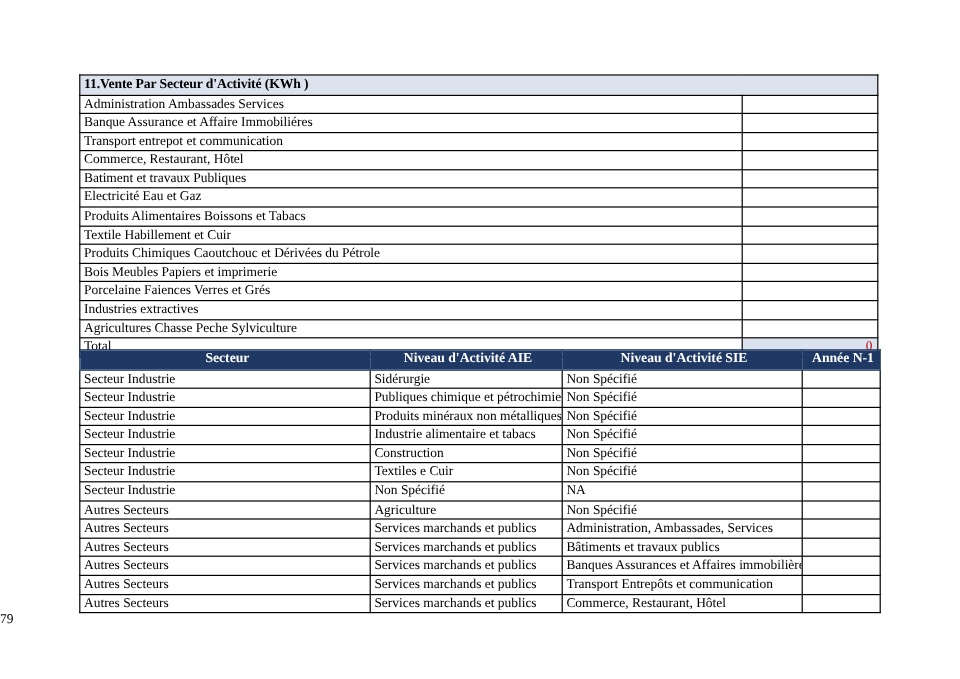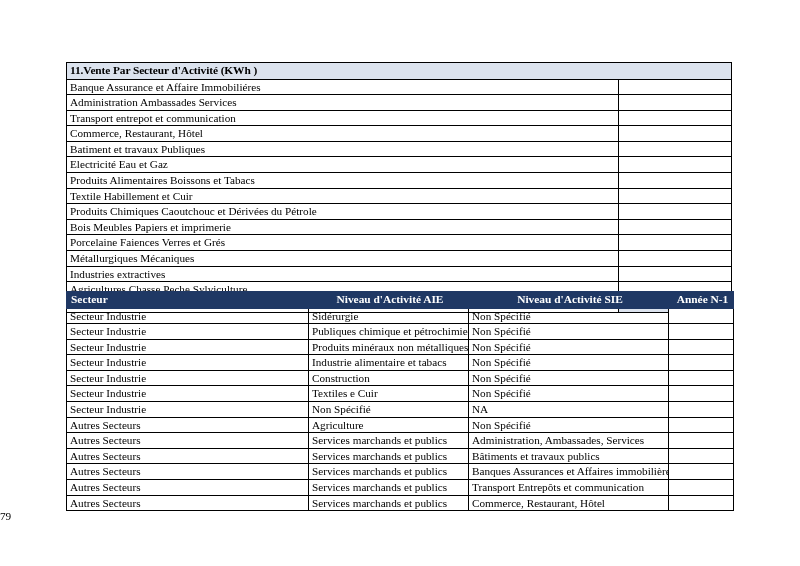--- a/index.html
+++ b/index.html
@@ -101,21 +101,21 @@
 
   #table-aie .hdr {
     background: #1f3864;
     color: #ffffff;
     font-weight: bold;
     font-size: 11.4px;
     height: 15.5px;
     line-height: 15.5px;
     border-color: #1f3864;
   }
-  #table-aie .hdr.c-sector { text-align: left; padding-left: 4px; margin-top: 20px; }
+  #table-aie .hdr.c-sector { text-align: center; padding-left: 4px; margin-top: 20px; }
   #table-aie .hdr.c-center { text-align: center; }
 
   #table-aie .empty-cell { background: #ffffff; }
 
   
   #page-number {
     position: absolute;
     left: 0;
     top: 510px;
     width: 800px;
@@ -133,28 +133,28 @@
     <colgroup>
       <col style="width:552px">
       <col style="width:113px">
     </colgroup>
     <tbody>
       <tr>
         <td class="title-cell" colspan="2">11.Vente Par Secteur d'Activité (KWh )</td>
       </tr>
 
     <tr>
+          <td class="label-cell">Administration Ambassades Services</td>
+          <td class="val-cell"></td>
+        </tr>
+        <tr>
           <td class="label-cell">Banque Assurance et Affaire Immobiliéres</td>
           <td class="val-cell"></td>
         </tr>
         <tr>
-          <td class="label-cell">Administration Ambassades Services</td>
-          <td class="val-cell"></td>
-        </tr>
-        <tr>
           <td class="label-cell">Transport entrepot et communication</td>
           <td class="val-cell"></td>
         </tr>
         <tr>
           <td class="label-cell">Commerce, Restaurant, Hôtel</td>
           <td class="val-cell"></td>
         </tr>
         <tr>
           <td class="label-cell">Batiment et travaux Publiques</td>
           <td class="val-cell"></td>
@@ -174,24 +174,20 @@
         <tr>
           <td class="label-cell">Produits Chimiques Caoutchouc et Dérivées du Pétrole</td>
           <td class="val-cell"></td>
         </tr>
         <tr>
           <td class="label-cell">Bois Meubles Papiers et imprimerie</td>
           <td class="val-cell"></td>
         </tr>
         <tr>
           <td class="label-cell">Porcelaine Faiences Verres et Grés</td>
-          <td class="val-cell"></td>
-        </tr>
-        <tr>
-          <td class="label-cell">Métallurgiques Mécaniques</td>
           <td class="val-cell"></td>
         </tr>
         <tr>
           <td class="label-cell">Industries extractives</td>
           <td class="val-cell"></td>
         </tr>
         <tr>
           <td class="label-cell">Agricultures Chasse Peche Sylviculture</td>
           <td class="val-cell"></td>
         </tr>

